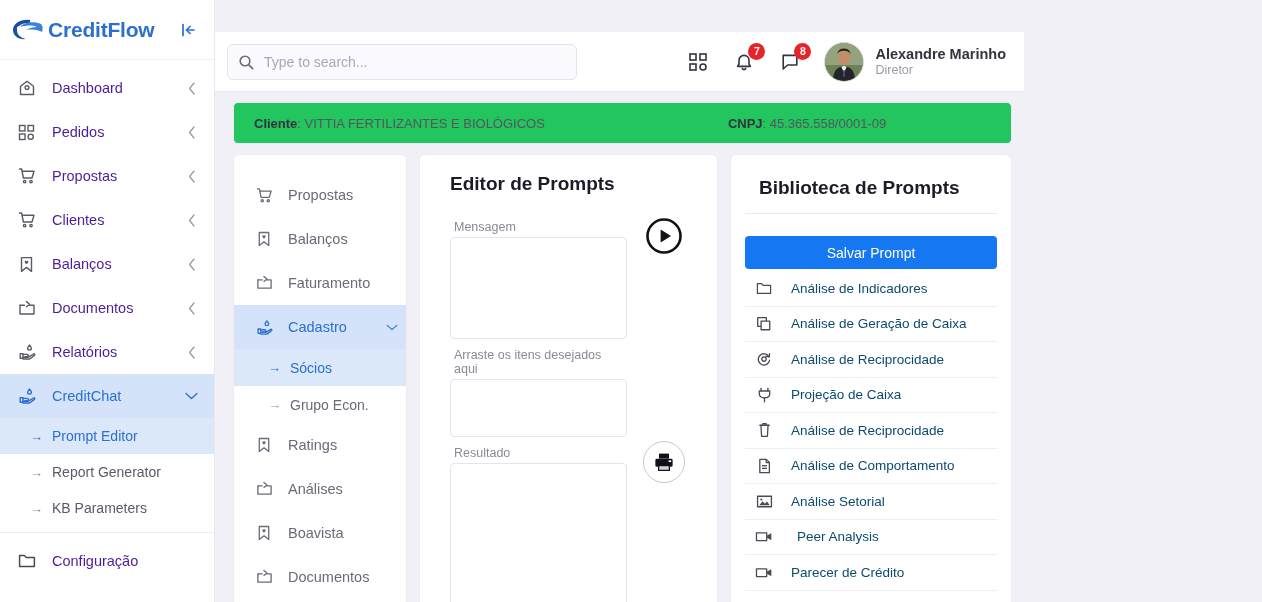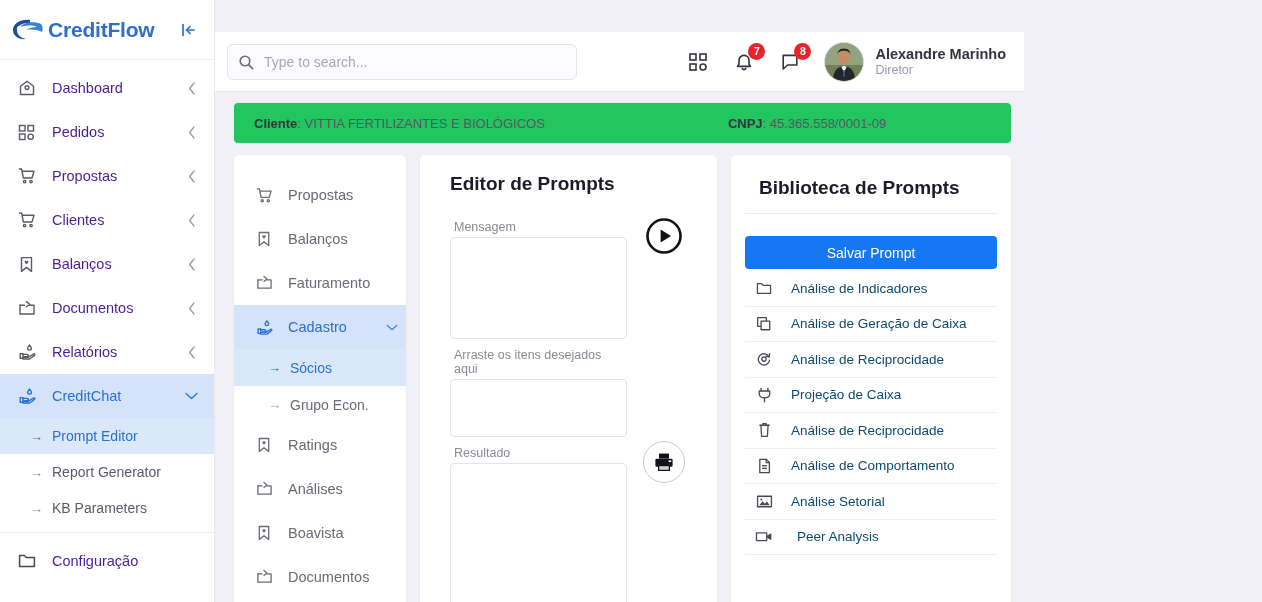--- a/index.html
+++ b/index.html
@@ -709,19 +709,28 @@
           <div class="lib-item indent">
             <span class="ico">
               <svg width="18" height="13" viewBox="0 0 19 14" fill="none" stroke="#4a4a56" stroke-width="1.4" stroke-linejoin="round">
                 <rect x="1.4" y="3" width="11" height="8.4"></rect>
                 <path d="M12.8 6 L17.4 3.4 L17.4 11 L12.8 8.4 Z" fill="#4a4a56" stroke="none"></path>
               </svg>
             </span>
             <span class="lbl">Peer Analysis</span>
           </div>
 
+          <div class="lib-item">
+            <span class="ico">
+              <svg width="18" height="13" viewBox="0 0 19 14" fill="none" stroke="#4a4a56" stroke-width="1.4" stroke-linejoin="round">
+                <rect x="1.4" y="3" width="11" height="8.4"></rect>
+                <path d="M12.8 6 L17.4 3.4 L17.4 11 L12.8 8.4 Z" fill="#4a4a56" stroke="none"></path>
+              </svg>
+            </span>
+            <span class="lbl">Parecer de Crédito</span>
+          </div>
 
         </div>
       </div>
 
     </div>
   </div>
 </div>
 
 </body></html>

